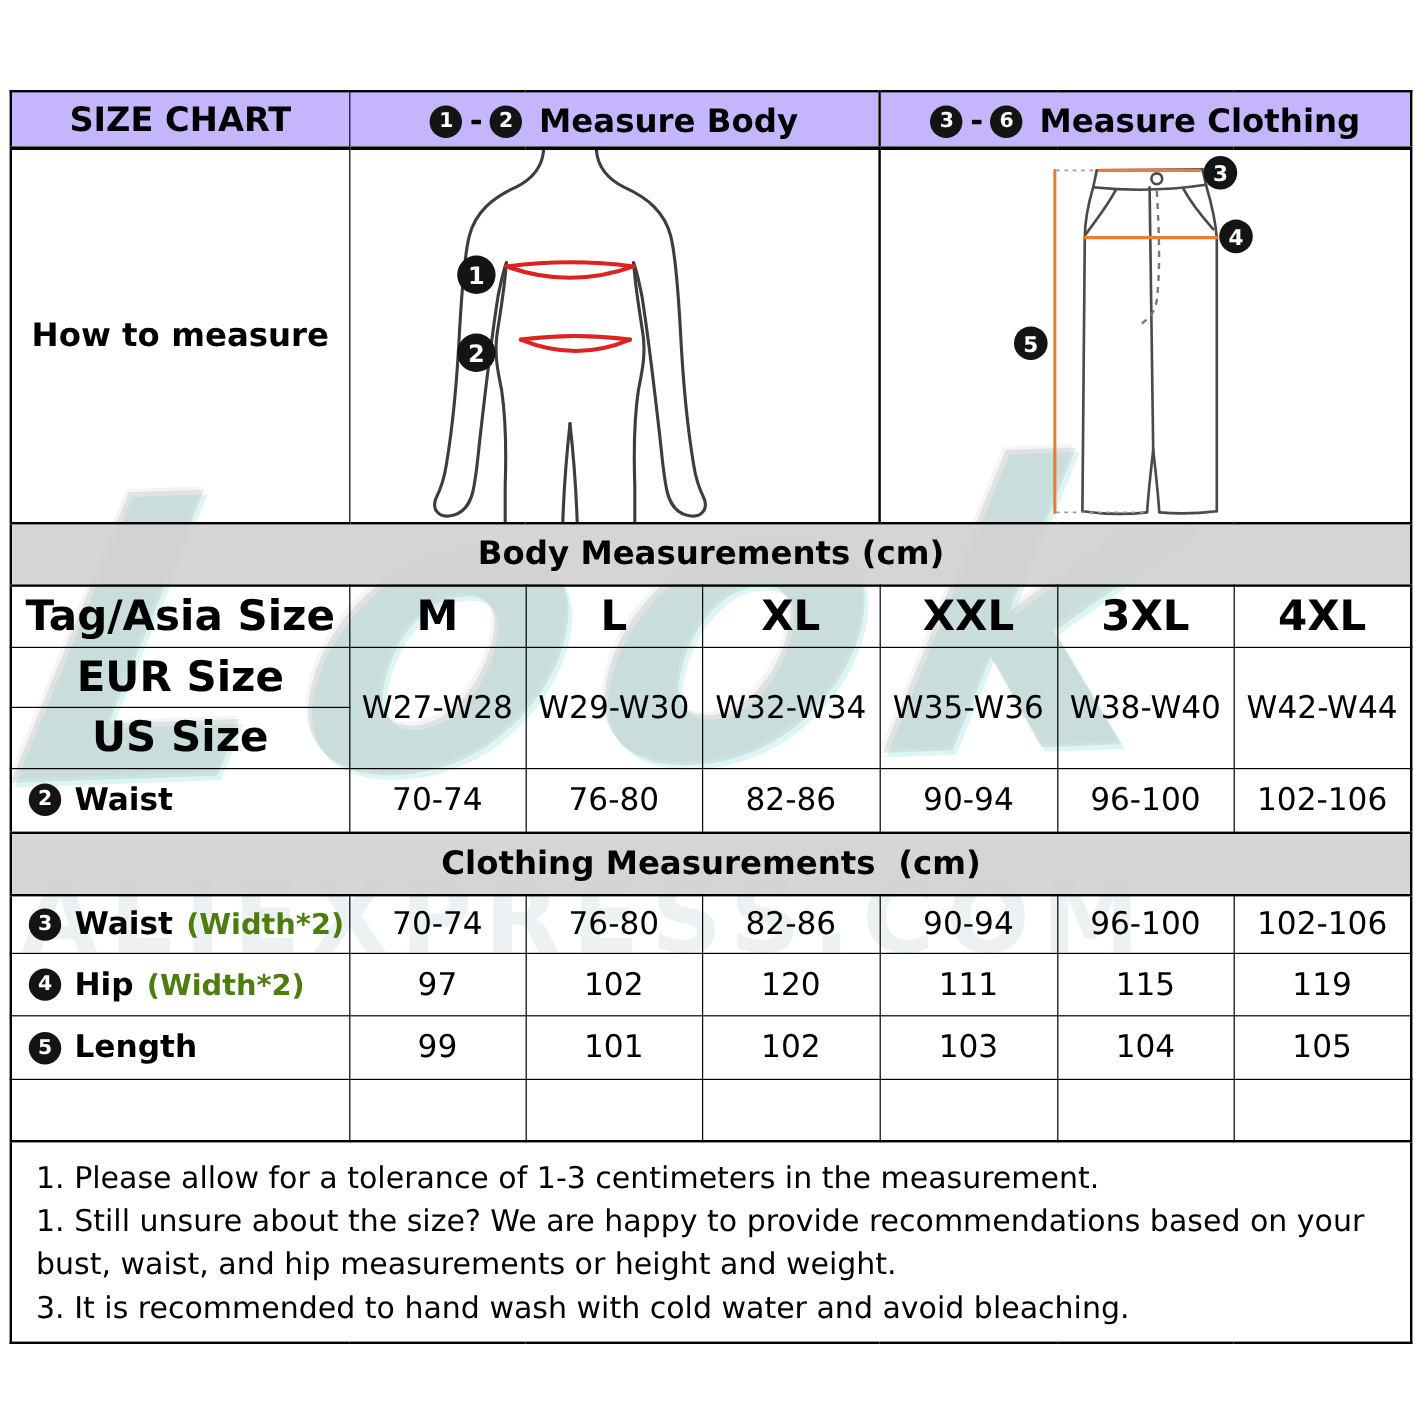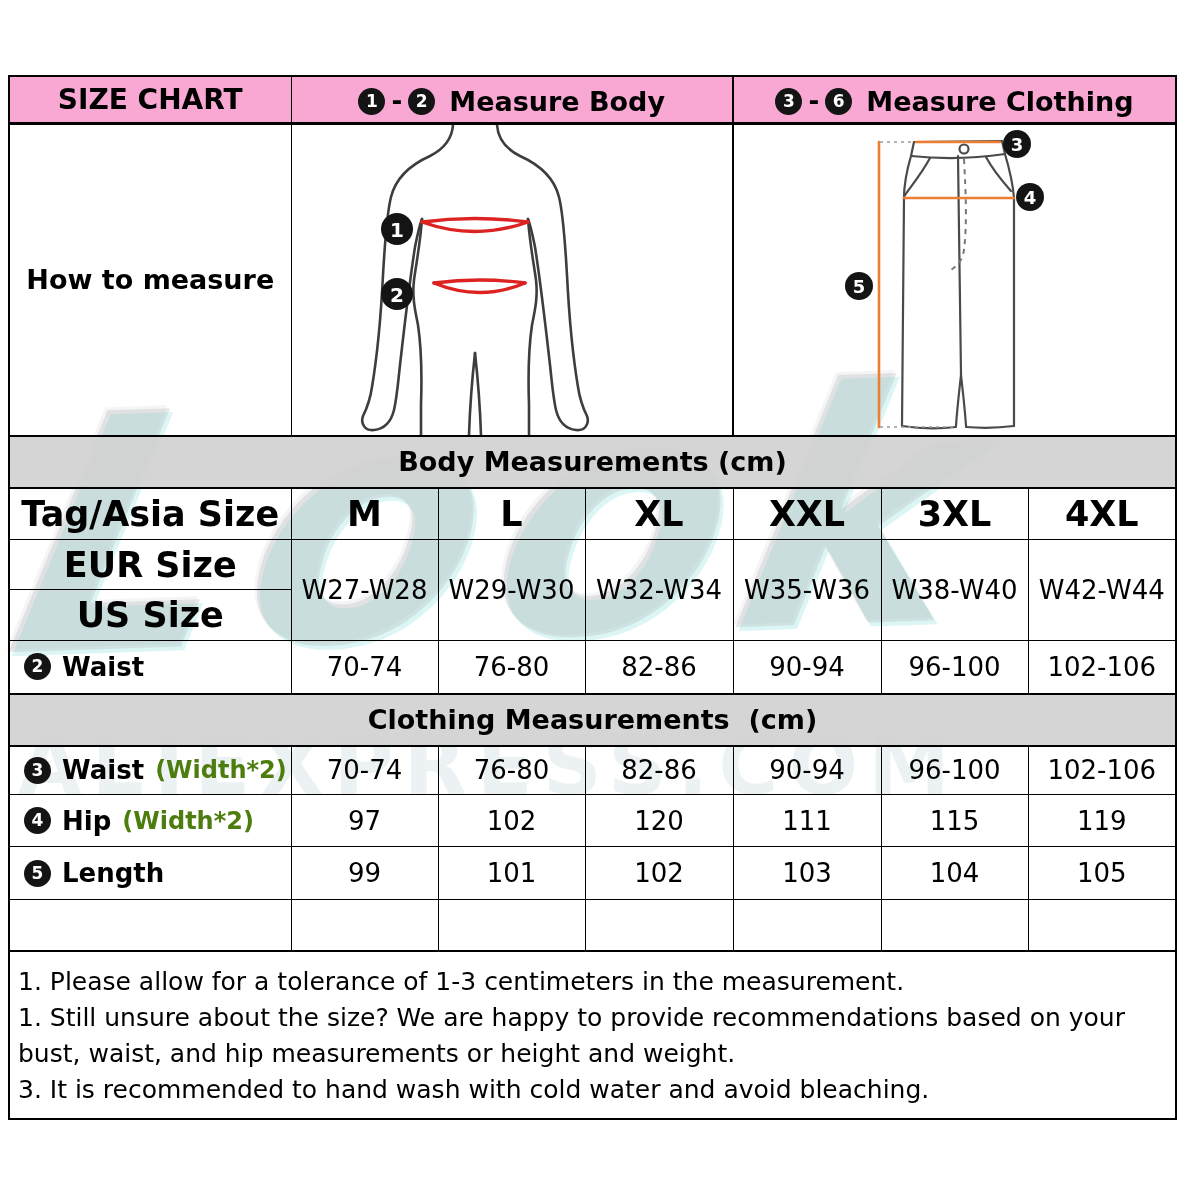--- a/index.html
+++ b/index.html
@@ -19,21 +19,21 @@
     color:rgba(168,196,200,0.22);white-space:nowrap;
   }
   table.sizechart{
     position:absolute;left:8px;top:75px;width:1167px;z-index:2;
     border-collapse:collapse;table-layout:fixed;background:transparent;
     border:2px solid #000;
   }
   td,th{border:1px solid #000;padding:0;text-align:center;vertical-align:middle;overflow:hidden;}
   .graybar{background:rgba(209,209,209,0.92);}
   tr.hdr{height:47px;}
-  tr.hdr th{background:#f9a8d4;border-bottom:3px solid #000;font-size:27px;font-weight:bold;}
+  tr.hdr th{background:#c4b5fd;border-bottom:3px solid #000;font-size:27px;font-weight:bold;}
   th.thick-left, td.thick-left{border-left:2px solid #000;}
   tr.howto{height:310px;}
   tr.howto td{border-bottom:2px solid #000;background:transparent;}
   .howto-label{font-size:27px;font-weight:bold;}
   tr.secbar{height:52px;}
   tr.secbar td{border-top:2px solid #000;border-bottom:2px solid #000;font-size:27px;font-weight:bold;white-space:pre-wrap;margin-top:29px;}
   tr.r-tag{height:52px;}
   tr.r-eur{height:50px;padding-left:20px;}
   tr.r-us{height:51px;}
   tr.r-waist{height:53px;}
@@ -47,21 +47,21 @@
   .rowlabel{display:flex;align-items:center;justify-content:flex-start;padding-left:14px;gap:11px;text-align:left;}
   .rowlabel .lbl{font-size:26px;font-weight:bold;}
   .suffix{color:#4d7c0f;font-weight:bold;font-size:24px;}
   .circ{
     display:inline-flex;flex:0 0 auto;align-items:center;justify-content:center;
     width:27px;height:27px;border-radius:50%;background:#141414;color:#fff;
     font-weight:bold;font-size:17px;line-height:1;
   }
   .hdr-group{display:inline-flex;align-items:center;justify-content:center;gap:6px;}
   .hdr-dash{font-weight:bold;font-size:26px;}
-  .notes{padding:12px 10px 10px 8px;text-align:left;font-size:25px;line-height:36px;font-family:"DejaVu Sans","Liberation Sans",sans-serif;}
+  .notes{padding:12px 10px 10px 20px;text-align:left;font-size:25px;line-height:36px;font-family:"DejaVu Sans","Liberation Sans",sans-serif;}
   .notes p{margin:0;}
   svg{display:block;}
 </style>
 </head>
 <body>
 
 <div class="watermark wm-script">Look</div>
 <div class="watermark wm-outline">ALIEXPRESS.COM</div>
 
 <table class="sizechart">

